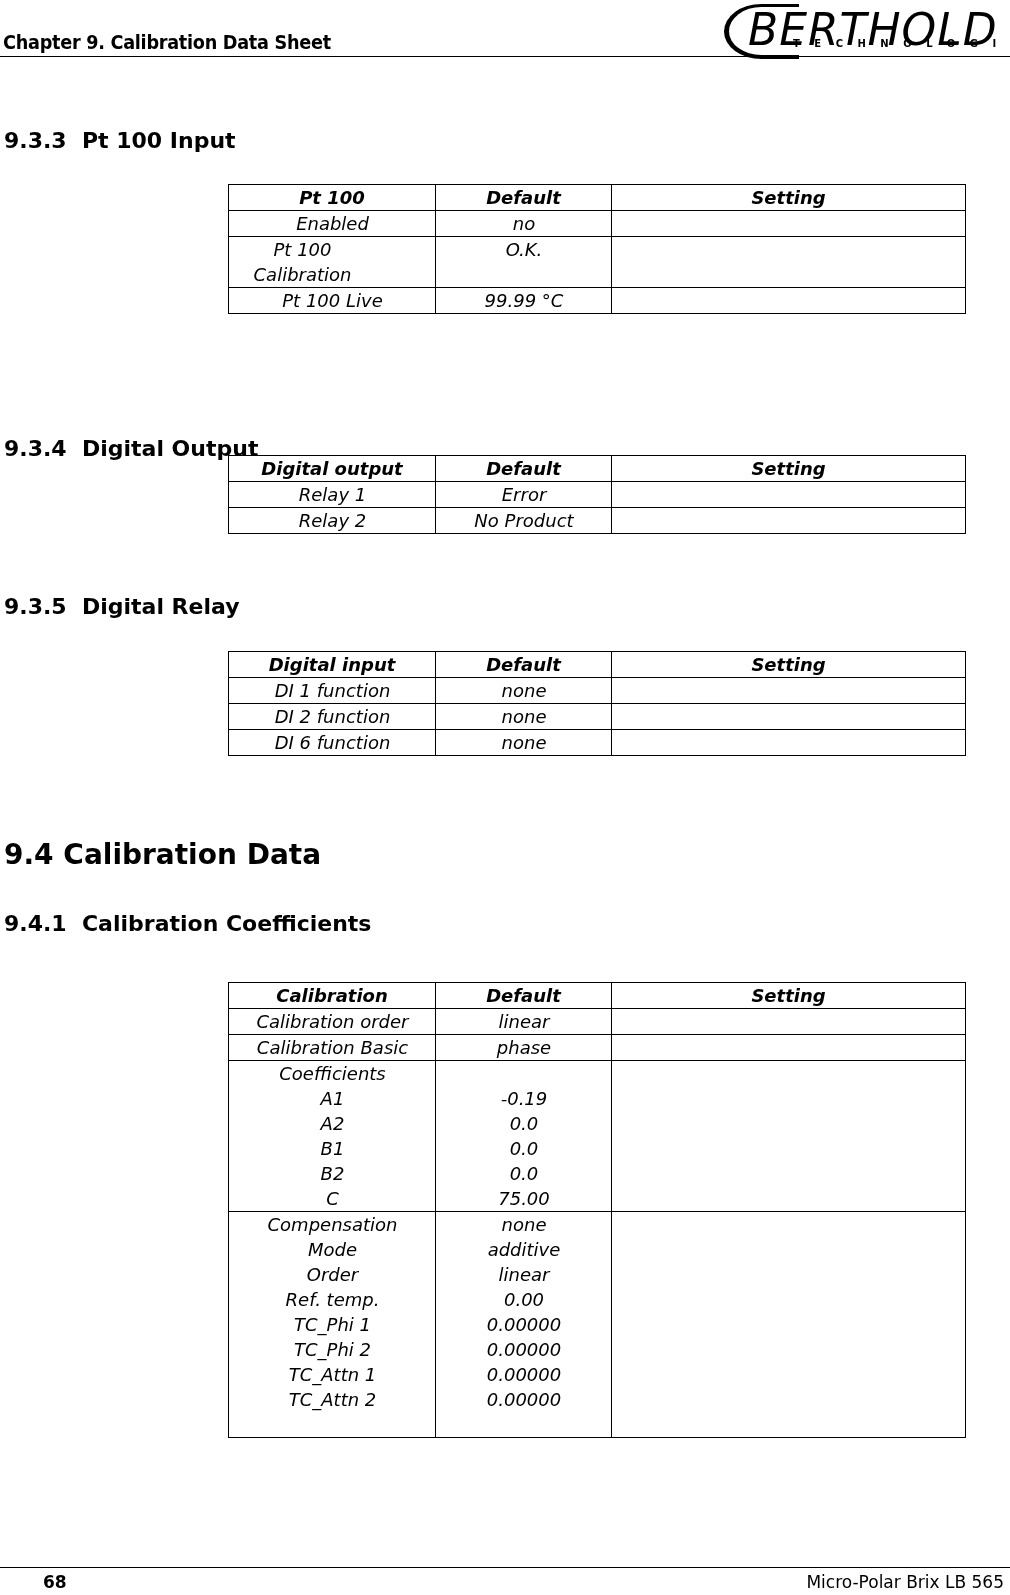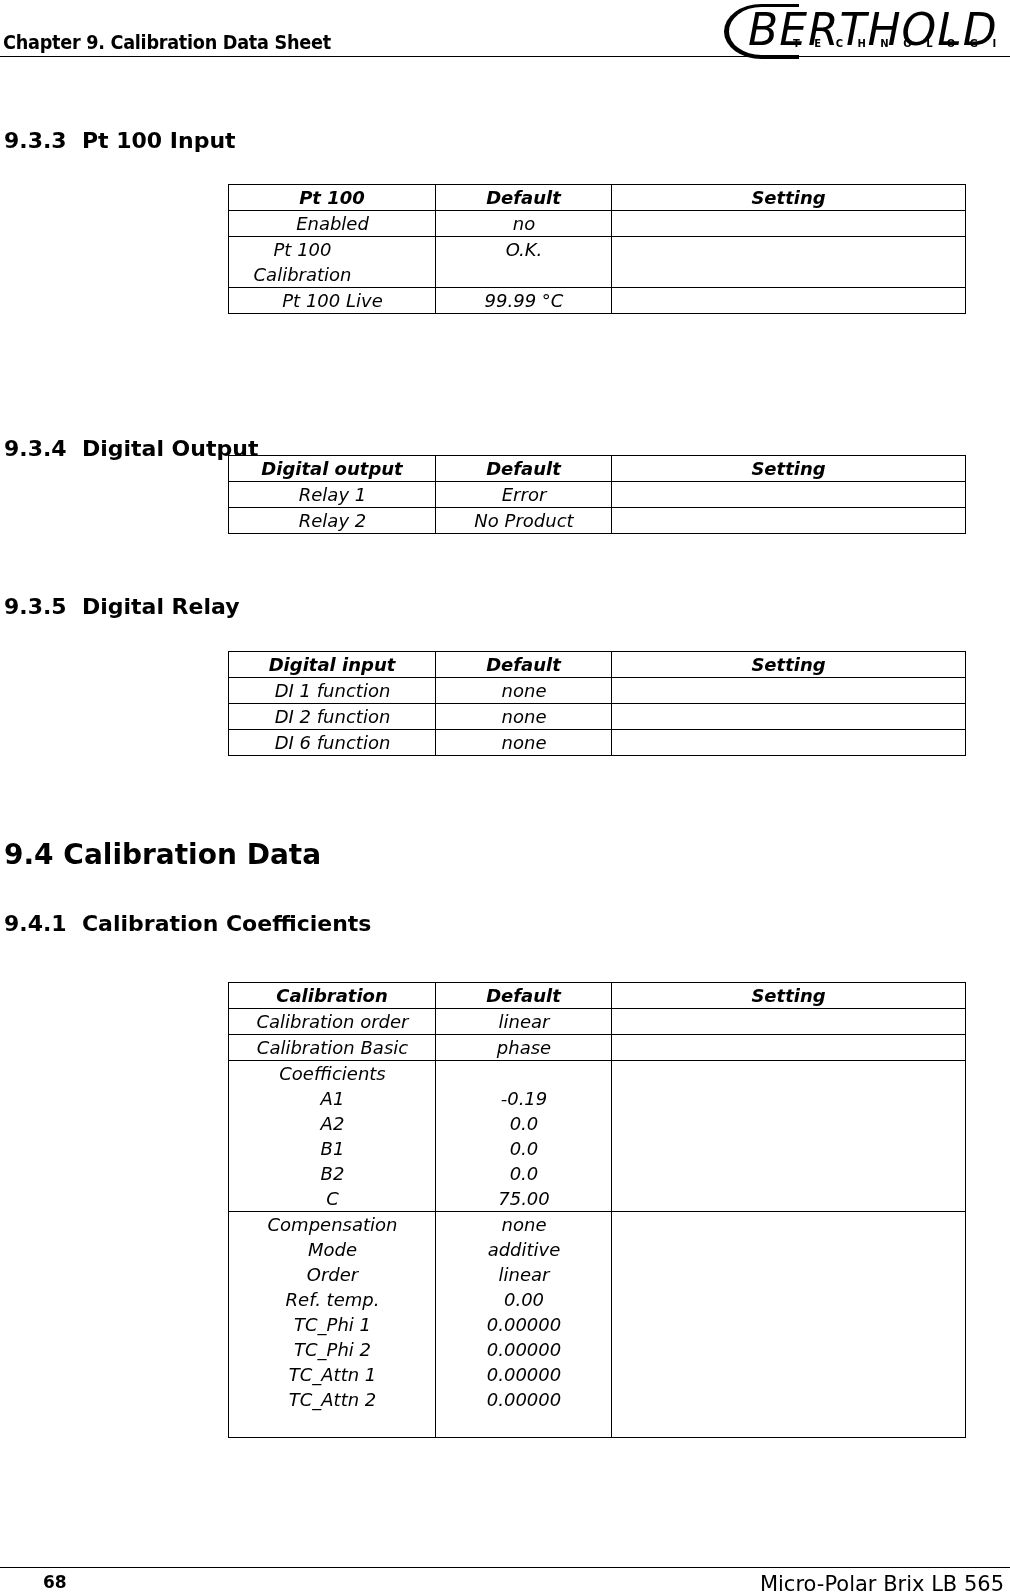--- a/index.html
+++ b/index.html
@@ -19,21 +19,21 @@
   .h2 { position:absolute; left:4px; font-size:28px; font-weight:bold; font-family:"DejaVu Sans", sans-serif; }
   table.dt { position:absolute; left:228px; width:737px; border-collapse:collapse; table-layout:fixed;
              font-family:"DejaVu Sans", sans-serif; font-size:18px;border-radius:31px; }
   table.dt col.c1 { width:207px; } table.dt col.c2 { width:176px; } table.dt col.c3 { width:354px; }
   table.dt th, table.dt td { border:1.5px solid #000; padding:0 0 0 1px; vertical-align:top; line-height:25px;text-align:center; }
   table.dt th { font-style:italic; font-weight:bold; text-align:center; padding:0; height:25px; }
   table.dt td { font-style:italic; font-weight:normal; height:25px; }
   .multi span { display:block; }
   .footer-rule { position:absolute; left:0; top:1567px; width:1010px; height:1px; background:#000; }
   .footer-page { position:absolute; left:4px; top:1572px; font-size:17px; font-weight:bold;margin-left:39px; }
-  .footer-product { position:absolute; right:6px; top:1572px; font-size:21px; }
+  .footer-product { position:absolute; right:6px; top:1572px; font-size:17px; }
 </style>
 </head>
 <body>
 
 <div class="header-title">Chapter 9.  Calibration Data Sheet</div>
 <div class="logo">
   <div class="logo-arc"></div>
   <div class="logo-word">BERTHOLD</div>
   <div class="logo-sub">TECHNOLOGIES</div>
 </div>

